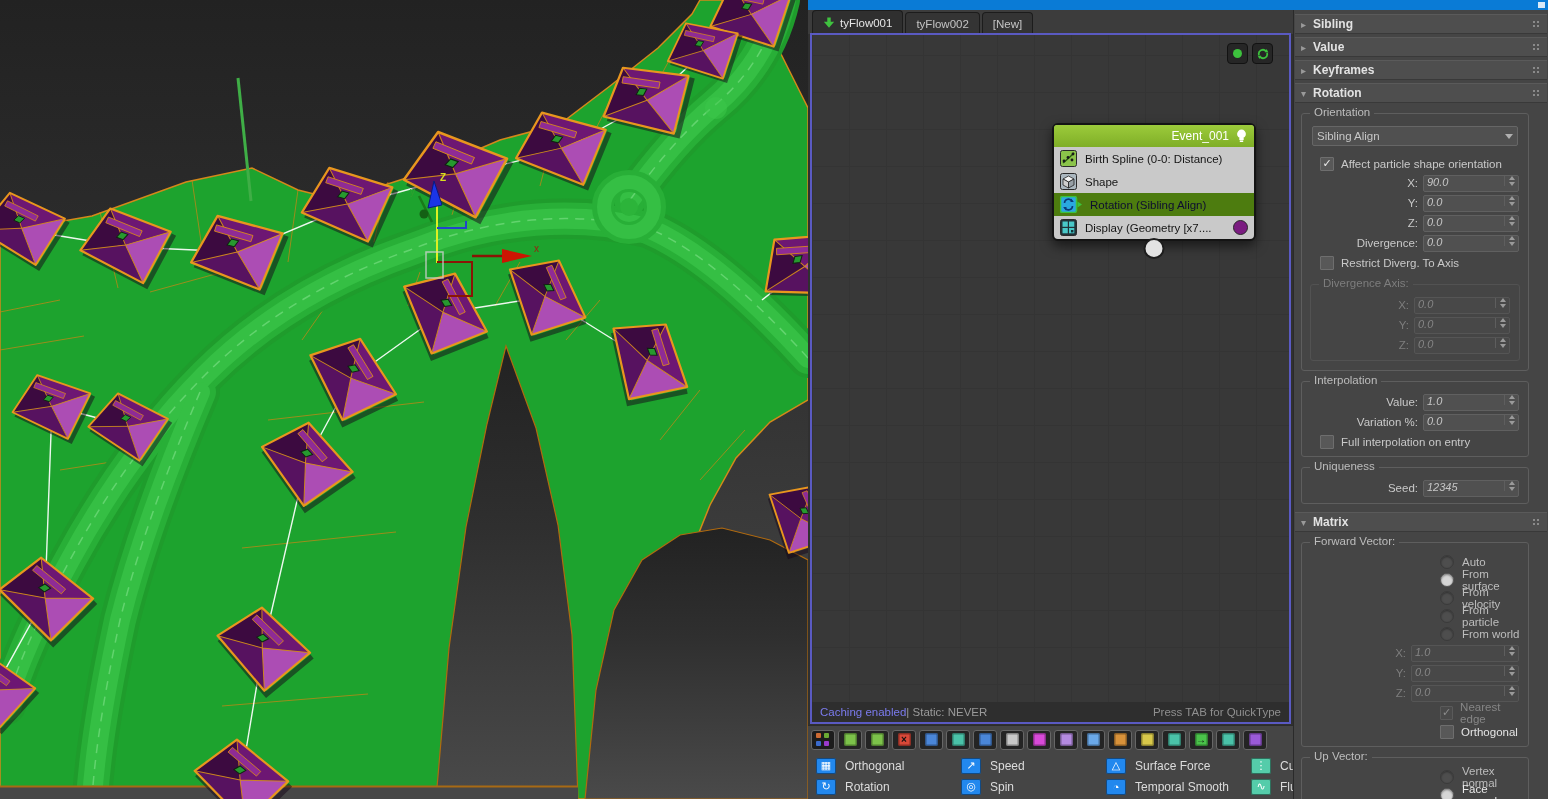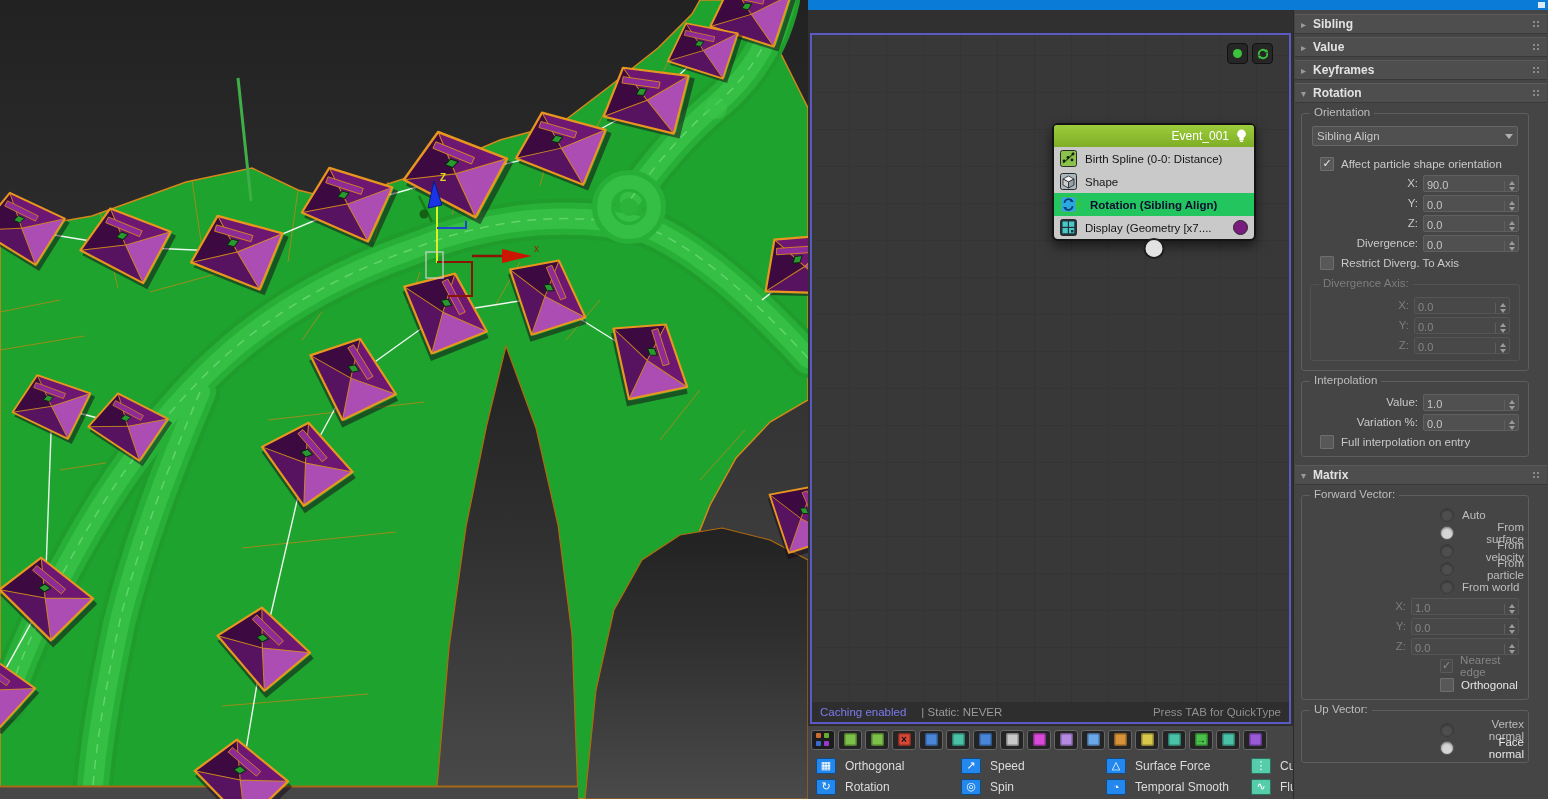--- a/index.html
+++ b/index.html
@@ -23,32 +23,32 @@
     font-size:11.5px;color:#c4c4c4;cursor:default;}
   .fftab.active{background:#2f2f2f;color:#e4e4e4;height:23px;}
   #canvas{position:absolute;left:810px;top:33px;width:481px;height:691px;box-sizing:border-box;
     border:2px solid #5a5ac2;background-color:#383838;
     background-image:repeating-linear-gradient(0deg,#343434 0,#343434 1px,transparent 1px,transparent 37px),
                      repeating-linear-gradient(90deg,#343434 0,#343434 1px,transparent 1px,transparent 37px);}
   .canvas-tools{position:absolute;right:16px;top:8px;display:flex;gap:4px;}
   .ctool{width:19px;height:19px;background:#262626;border:1px solid #121212;border-radius:4px;
     display:flex;align-items:center;justify-content:center;}
   #statusbar{position:absolute;left:0;bottom:0;width:100%;height:20px;background:#2e2e2e;
-    display:flex;align-items:center;font-size:11.5px;color:#9a9a9a;padding:0 8px;box-sizing:border-box;gap:15px;}
+    display:flex;align-items:center;font-size:11.5px;color:#9a9a9a;padding:0 8px;box-sizing:border-box;}
   #status-link{color:#7b7bee;}
   #status-right{margin-left:auto;color:#8f8f8f;}
 
   
   #event-node{position:absolute;left:1052px;top:123px;width:200px;border:2px solid #141414;border-radius:6px;
     background:#c9c9c9;box-shadow:0 5px 12px rgba(0,0,0,.55);}
   #event-header{height:22px;background:linear-gradient(#9ccb3b,#7fae27);border-radius:3px 3px 0 0;
     display:flex;align-items:center;justify-content:flex-end;gap:6px;padding:0 6px;
     font-size:12px;color:#fff;}
   .op-row{height:23px;display:flex;align-items:center;padding:0 6px;font-size:11.5px;color:#141414;}
-  .op-row.selected{background:#22c55e;color:#0d0d30;font-weight:bold;}
+  .op-row.selected{background:#4d7c0f;color:#0d0d30;}
   .op-icon{width:17px;height:17px;margin-right:8px;flex:0 0 auto;display:flex;}
   .op-swatch{width:13px;height:13px;border-radius:50%;background:#7a1b80;border:1.5px solid #2a2a2a;
     margin-left:auto;}
   #node-connector{position:absolute;left:50%;bottom:-20px;transform:translateX(-50%);
     width:17px;height:17px;border-radius:50%;background:#e3e3e3;border:2px solid #1d1d1d;}
 
   
   #depot-toolbar{position:absolute;left:808px;top:725px;width:485px;height:28px;background:#454545;
     border-top:1px solid #2c2c2c;display:flex;align-items:center;gap:3px;padding-left:3px;box-sizing:border-box;}
   .cat-btn{width:24px;height:20px;background:#242424;border:1px solid #666;border-radius:3px;
@@ -85,28 +85,28 @@
     border-top:5px solid #b0b0b0;}
   .cb-row{display:flex;align-items:center;gap:7px;height:19px;padding-left:14px;}
   .cb-box{width:12px;height:12px;background:#585858;border:1px solid #6e6e6e;border-radius:1px;
     display:flex;align-items:center;justify-content:center;font-size:11px;color:#ececec;line-height:1;}
   .cb-row.disabled{color:#868686;}
   .cb-row.disabled .cb-box{background:#4a4a4a;border-color:#5a5a5a;color:#8d8d8d;}
   .cb-row.indent{padding-left:134px;}
   .spin-row{display:flex;justify-content:flex-end;align-items:center;height:20px;padding-right:5px;gap:5px;}
   .spin-label{color:#c9c9c9;}
   .spin-field{width:88px;height:15px;background:#505050;border:1px solid #606060;border-radius:2px;
-    display:flex;align-items:flex-end;padding:0 3px;color:#c6c6c6;font-size:11px;}
+    display:flex;align-items:flex-start;padding:0 3px;color:#c6c6c6;font-size:11px;font-style:italic;}
   .spin-btns{margin-left:auto;display:flex;flex-direction:column;gap:2px;padding-left:4px;border-left:1px solid #5e5e5e;}
   .spin-up{width:0;height:0;border-left:3.5px solid transparent;border-right:3.5px solid transparent;border-bottom:4px solid #9a9a9a;}
   .spin-dn{width:0;height:0;border-left:3.5px solid transparent;border-right:3.5px solid transparent;border-top:4px solid #9a9a9a;}
   .spin-row.disabled .spin-label{color:#7d7d7d;}
   .spin-row.disabled .spin-field{background:#484848;border-color:#555;color:#858585;}
   .w-wide .spin-field{width:100px;}
-  .radio-row{display:flex;align-items:center;gap:8px;height:18px;padding-left:134px;color:#bdbdbd;text-align:right;}
+  .radio-row{display:flex;align-items:center;gap:8px;height:18px;padding-left:134px;color:#bdbdbd;}
   .radio{width:12px;height:12px;border-radius:50%;background:#4e4e4e;border:1px solid #3a3a3a;
     box-shadow:inset 0 1px 2px rgba(0,0,0,.4);flex:0 0 auto;}
   .radio.sel{background:#d6d6d6;border-color:#555;}
   .radio-row.bright{color:#e8e8e8;}
   .orthog .cb-box{background:#585858;}
   .orthog{color:#e4e4e4;}
 </style>
 </head>
 <body>
 
@@ -217,20 +217,36 @@
       <text id="gl-z" x="440" y="181" font-size="10" font-weight="bold" fill="#d8e020" font-family="Liberation Sans, sans-serif">Z</text>
       <text id="gl-y" x="410" y="195" font-size="10" fill="#2fa02f" font-family="Liberation Sans, sans-serif">y</text>
       <text id="gl-x" x="534" y="252" font-size="10" fill="#992211" font-family="Liberation Sans, sans-serif">x</text>
     </g>
   </svg>
 
   <div id="titlebar">
     <span class="winbtn"></span>
   </div>
 
+  <div id="tabsbar">
+      <div class="fftab active">
+        <span style="display: flex;">
+          <svg width="12" height="12" viewBox="0 0 14 13">
+            <path d="M5,0 h4 v5 h4 l-6,7 -6,-7 h4 z" fill="#3fc23f"></path>
+          </svg>
+        </span>
+        <span>tyFlow001</span>
+      </div>
+      <div class="fftab">
+        <span>tyFlow002</span>
+      </div>
+      <div class="fftab">
+        <span>[New]</span>
+      </div>
+    </div>
 
   <div id="canvas">
     <div class="canvas-tools">
       <div class="ctool">
         <svg width="11" height="11">
             <circle cx="5.5" cy="5.5" r="4.5" fill="#3dc23d"></circle>
           </svg>
       </div>
       <div class="ctool">
         <svg width="12" height="12" viewBox="0 0 12 12">
@@ -556,20 +572,35 @@
           </div>
         </div>
       <div>
           <div class="cb-row">
             <span class="cb-box"></span>
             <span>Full interpolation on entry</span>
           </div>
         </div>
     </div>
 
+    <div class="group">
+      <span class="group-label">Uniqueness</span>
+      <div>
+          <div class="spin-row">
+            <span class="spin-label">Seed:</span>
+            <div class="spin-field">
+              <span>12345</span>
+              <span class="spin-btns">
+                <span class="spin-up"></span>
+                <span class="spin-dn"></span>
+              </span>
+            </div>
+          </div>
+        </div>
+    </div>
 
     <div class="rollout" style="margin-top:8px;">
       <span class="arr">▾</span>
       <span class="ttl">Matrix</span>
       <span class="grip"></span>
     </div>
 
     <div class="group">
       <span class="group-label">Forward Vector:</span>
       <div>

